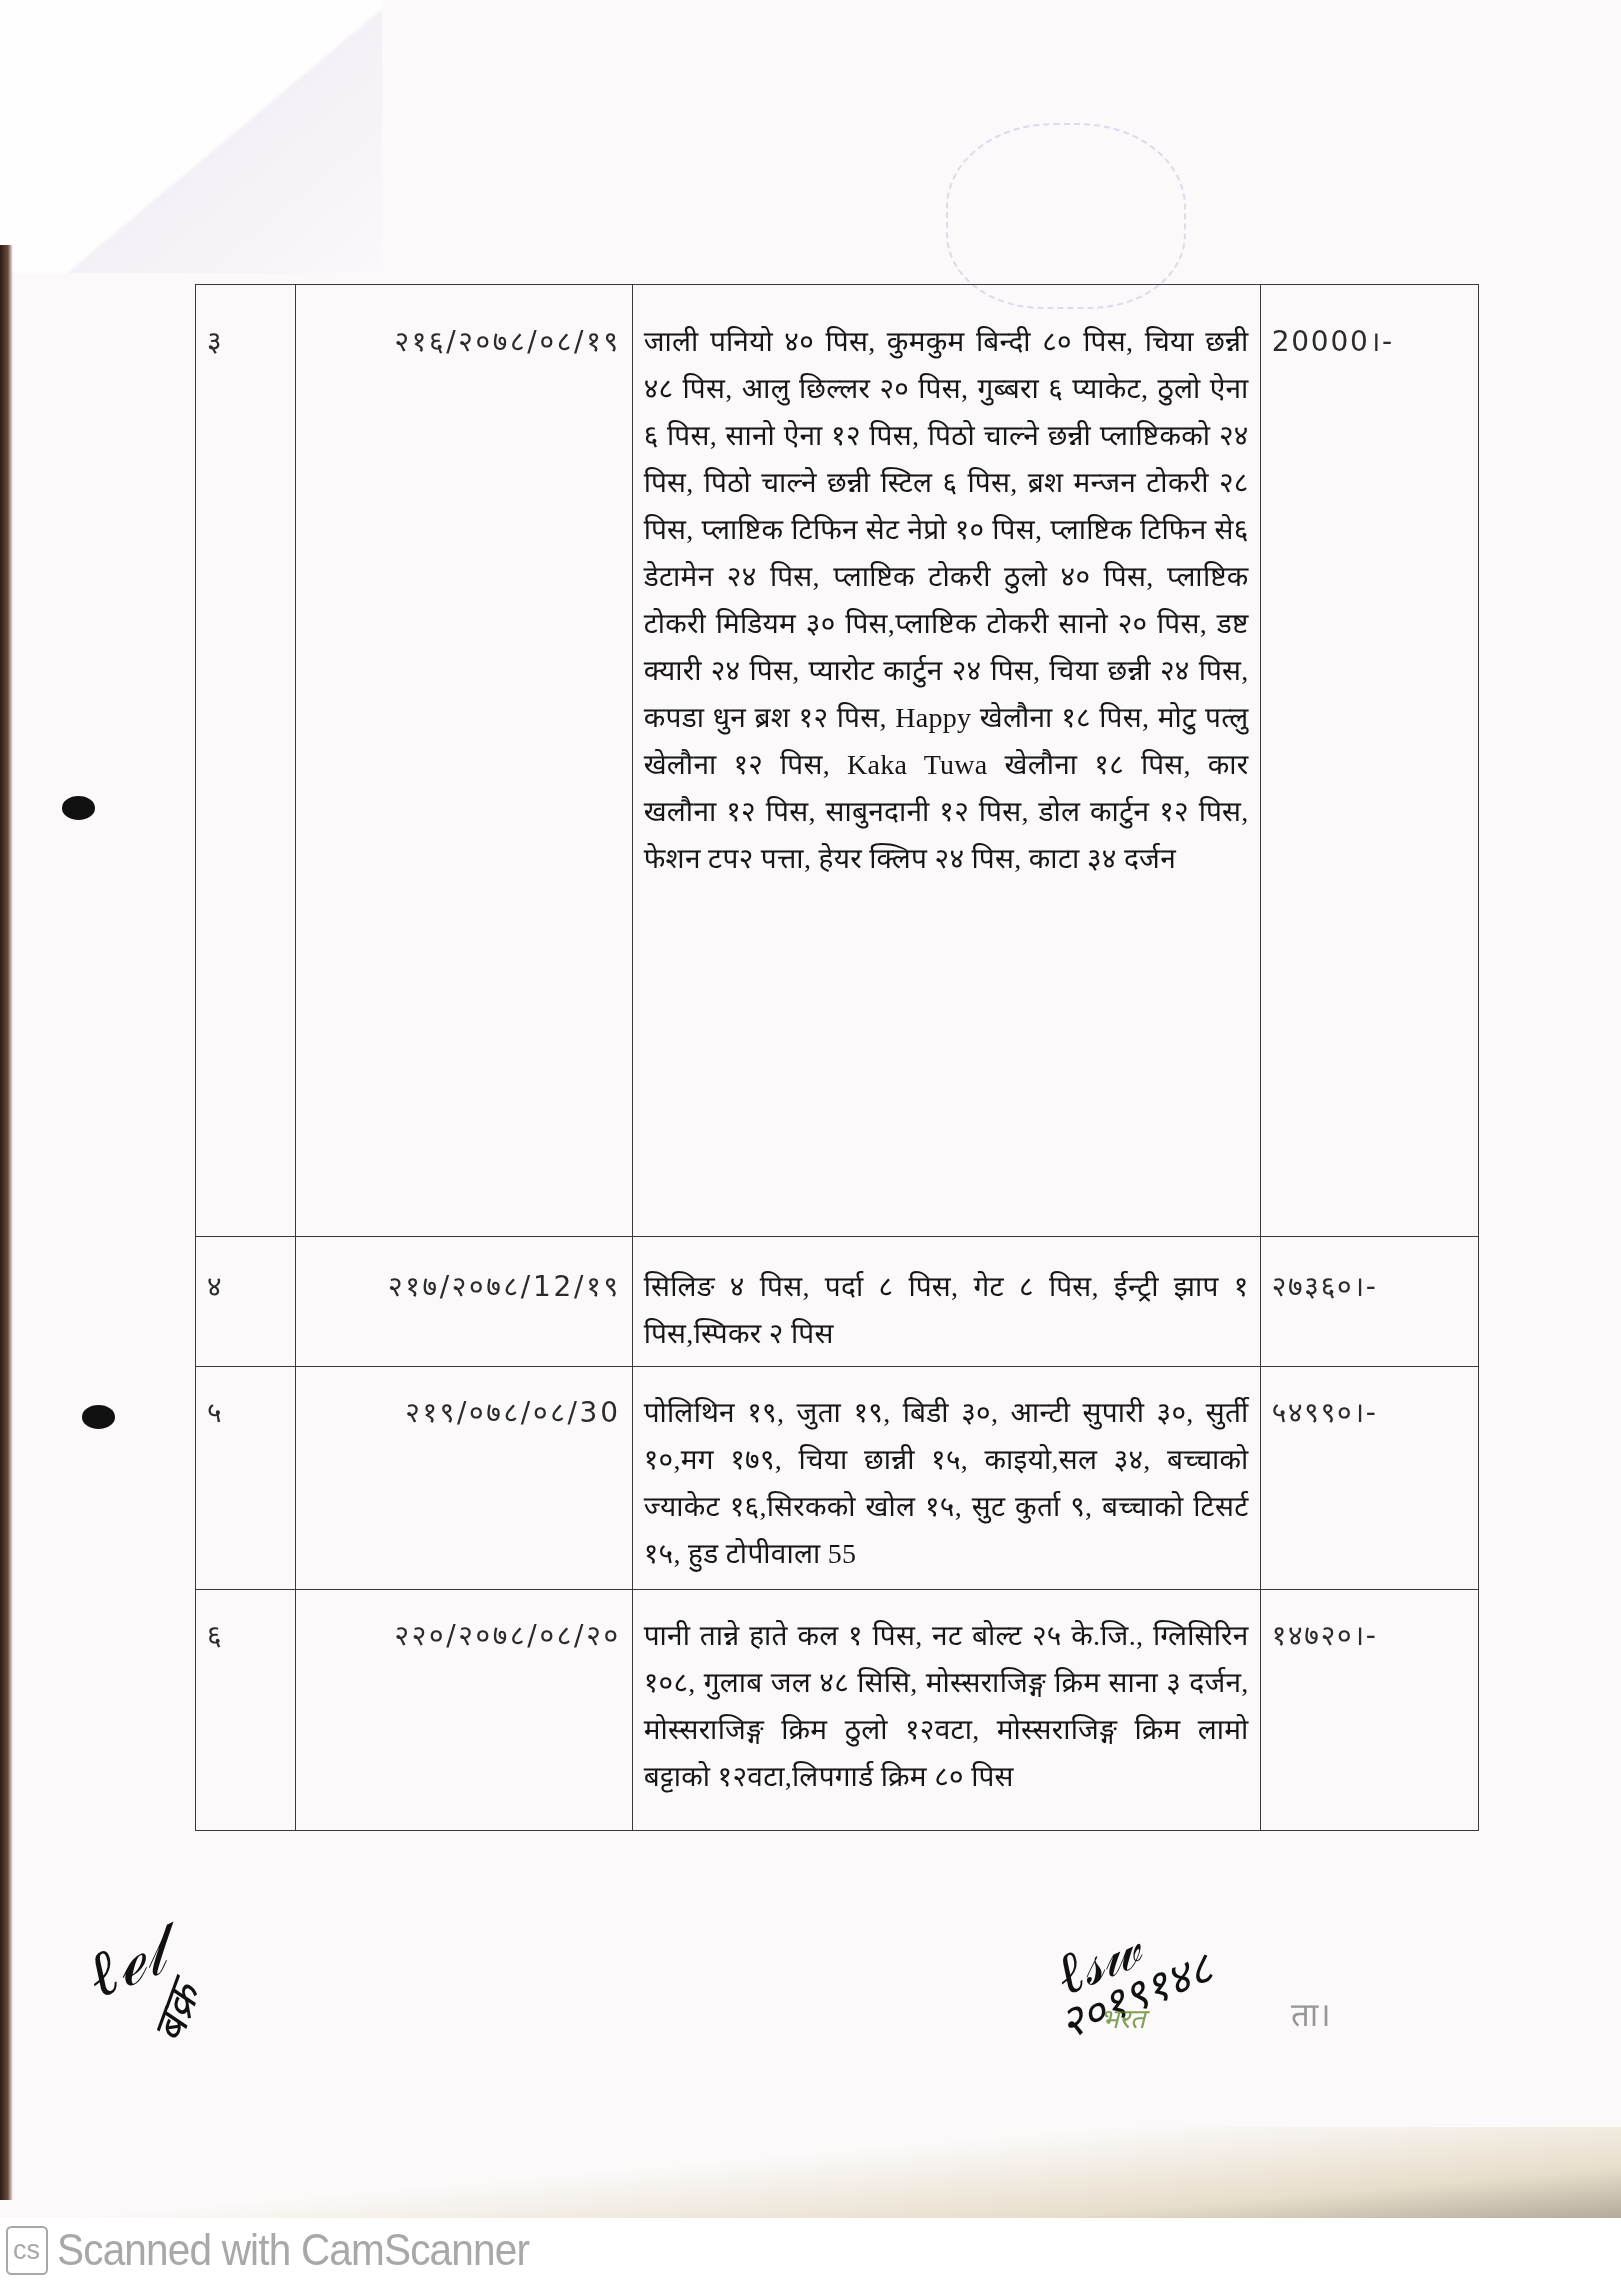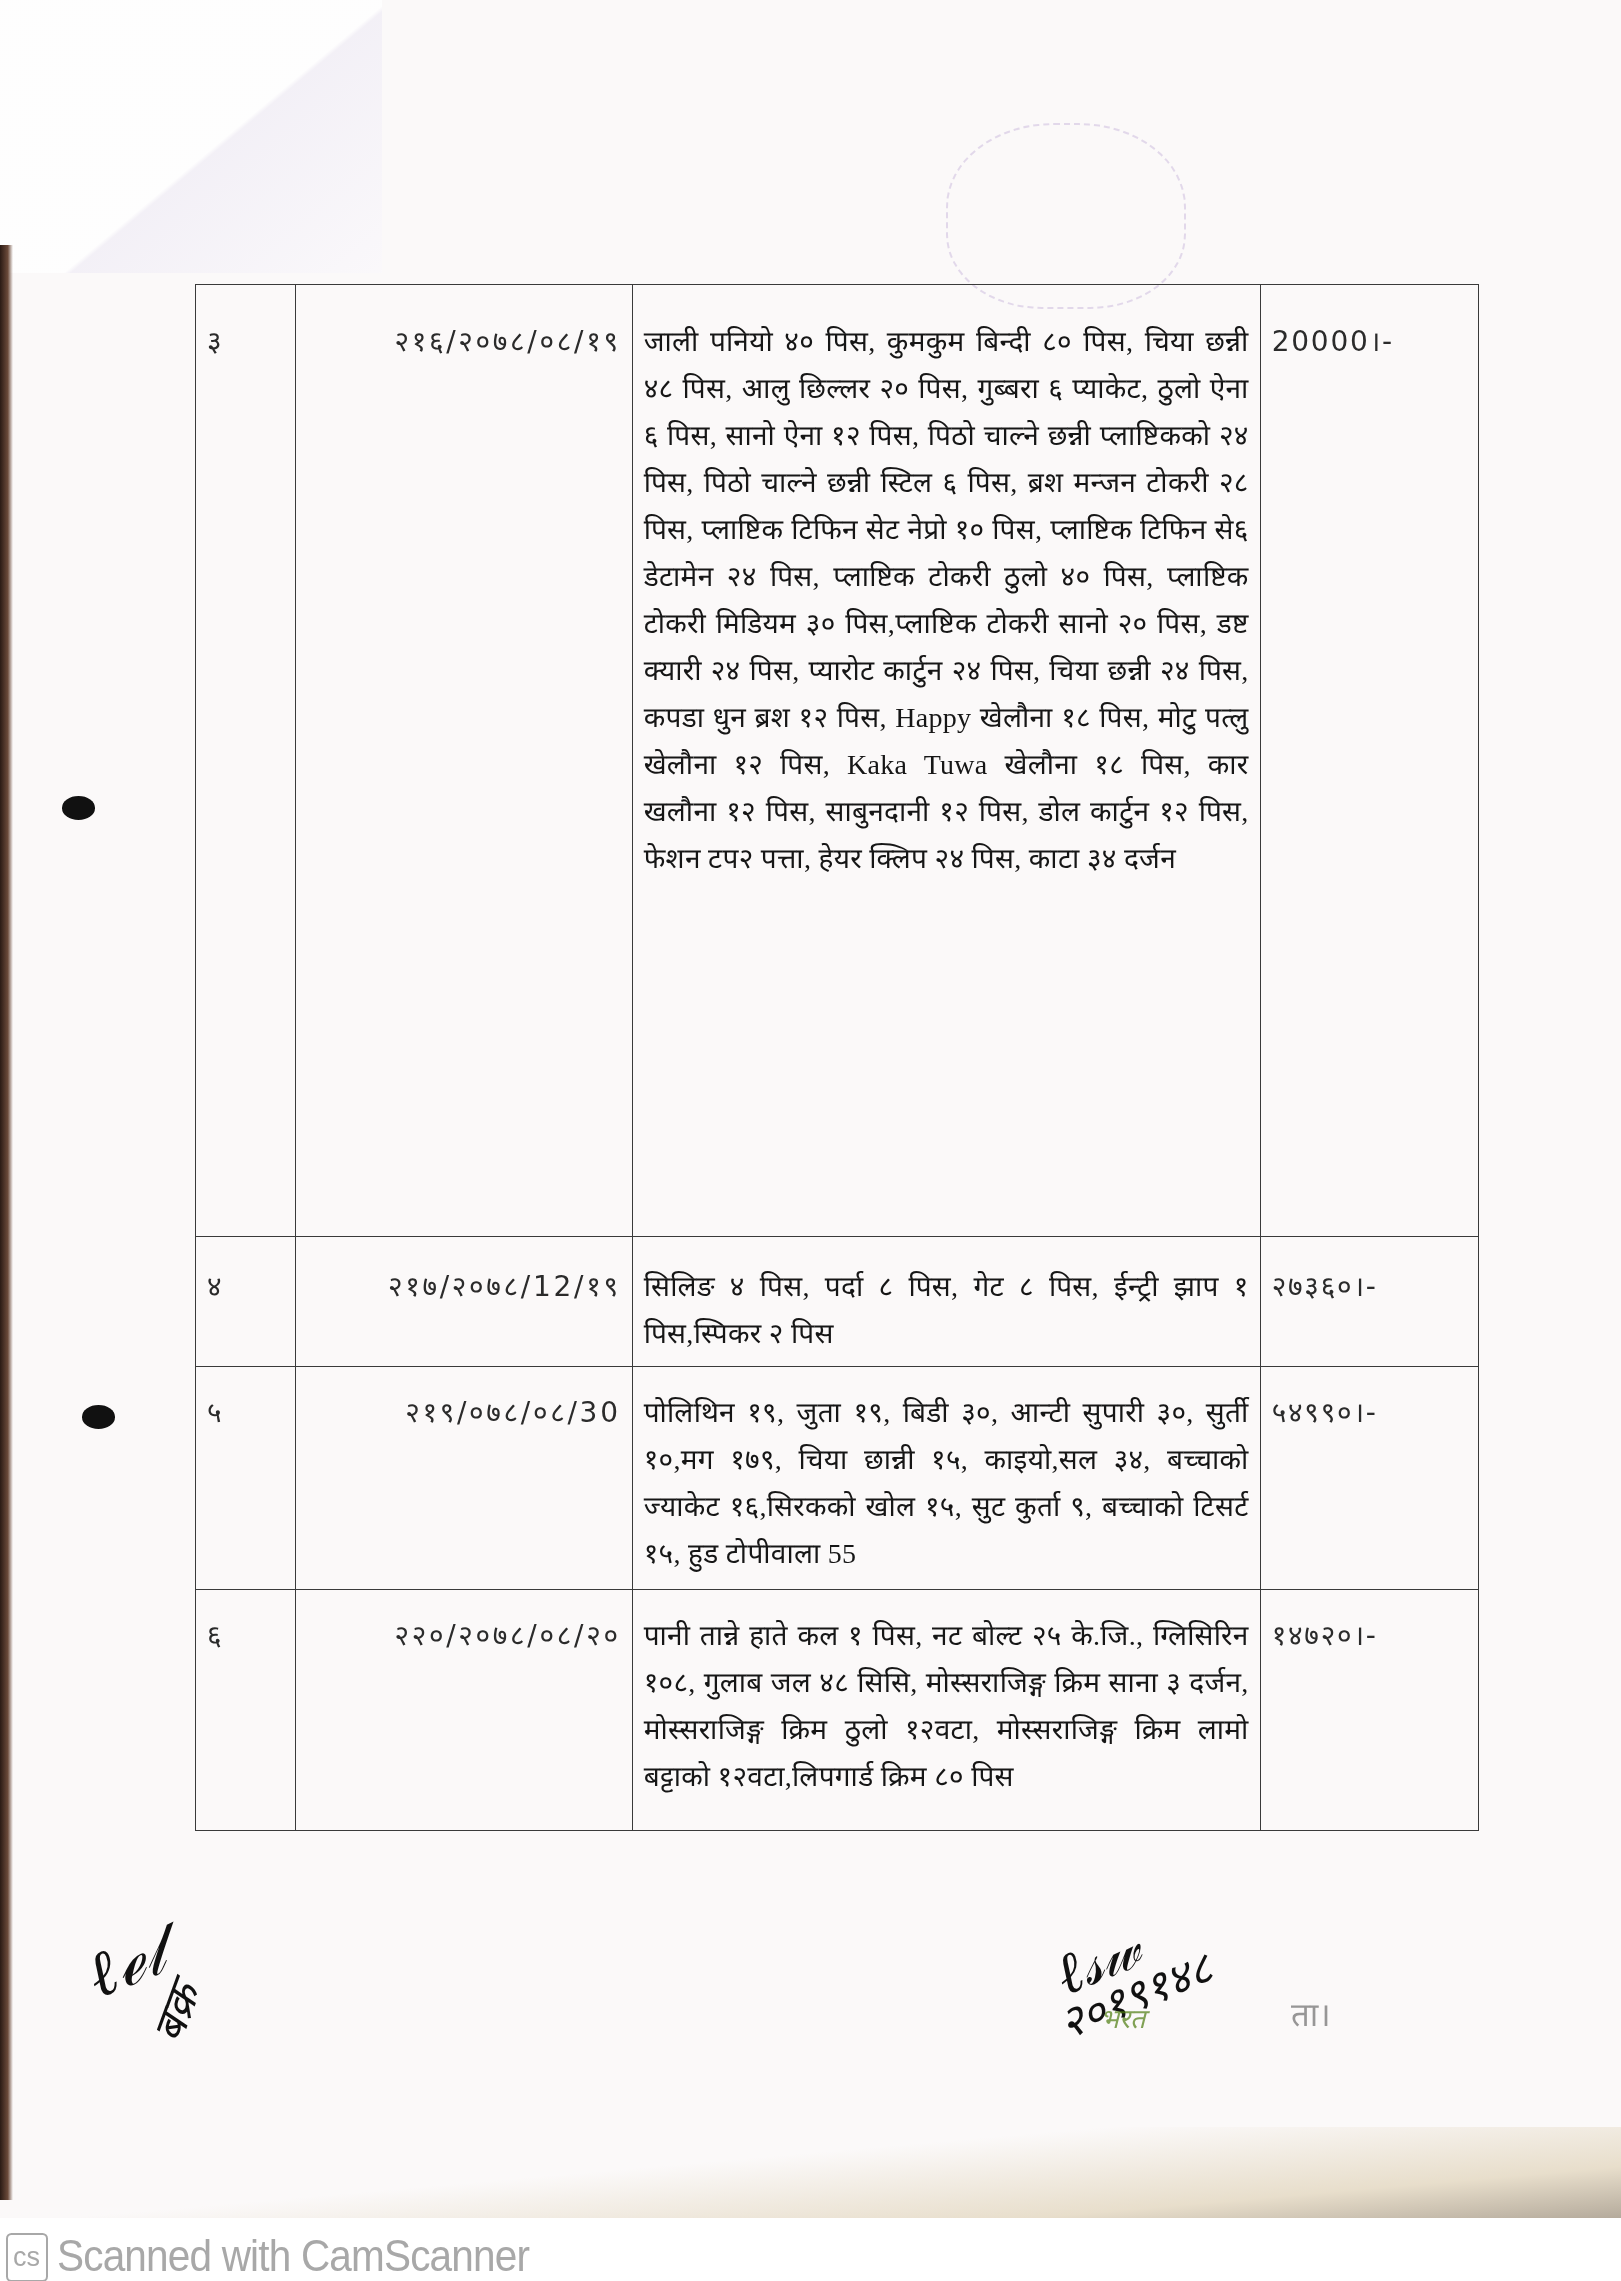--- a/index.html
+++ b/index.html
@@ -59,21 +59,21 @@
   .sig-faint { position: absolute; left: 1100px; top: 1999px; font-size: 27px; color: #4d7c0f; opacity: 0.7; font-style: italic; }
   .sig-faint2 { position: absolute; left: 1291px; top: 1991px; font-size: 33px; color: #555; opacity: 0.6; }
 
   .bottom-strip {
     position: absolute; left: 0; top: 2127px; width: 1622px; height: 100px;
     background: linear-gradient(175deg, rgba(255,255,255,0) 40%, #d8c8a6 75%, #6b5a40 100%);
     opacity: 0.55;
   }
   .camscanner {
     position: absolute; left: 0; top: 2218px; width: 1622px; height: 64px; background: #ffffff;
-    display: flex; align-items: flex-end;
+    display: flex; align-items: center;
   }
   .cs-logo {
     width: 42px; height: 49px; margin-left: 5.5px; border: 2.7px solid #a8a8a8; border-radius: 5.5px;
     color: #a8a8a8; font-size: 27px; display: flex; align-items: center; justify-content: center;
     font-family: "Liberation Sans", sans-serif; box-sizing: border-box;
   }
   .cs-text {
     margin-left: 9px; font-family: "Liberation Sans", sans-serif; font-size: 45px; color: #a8a8a8;
     letter-spacing: -0.9px; transform: scaleX(0.9); transform-origin: left center;
   }

